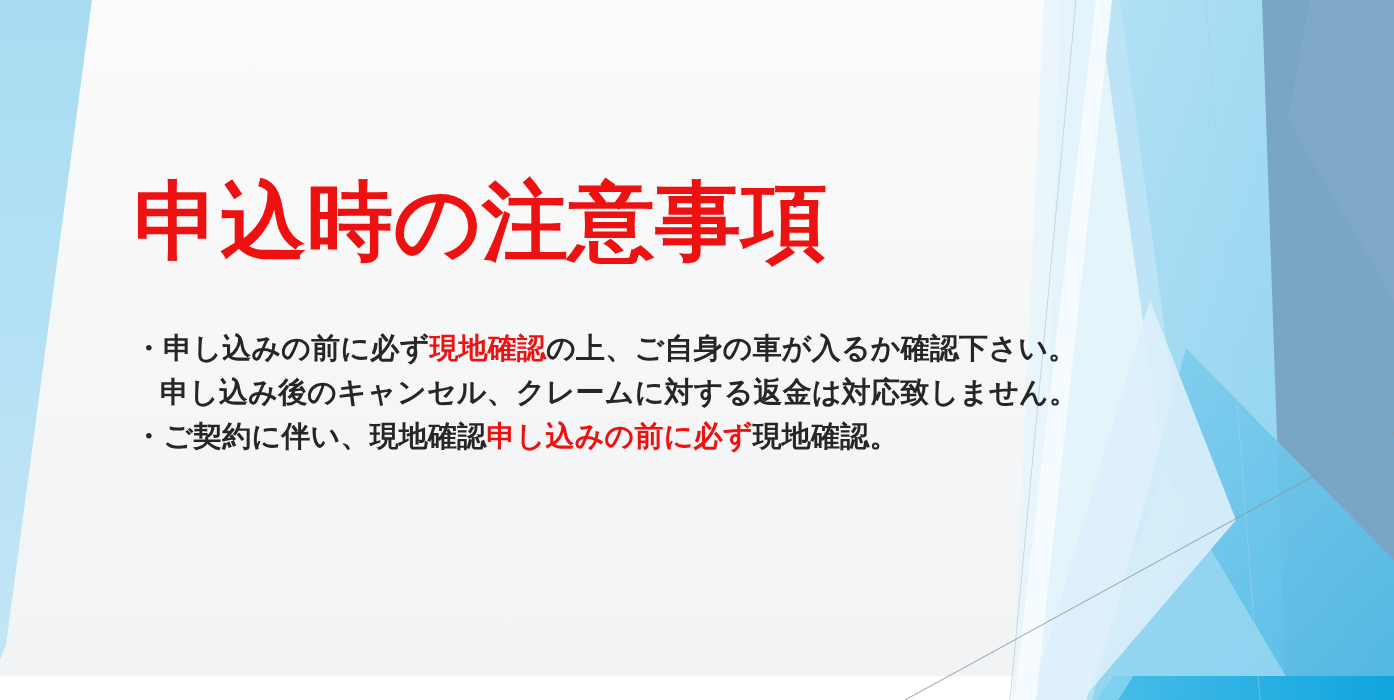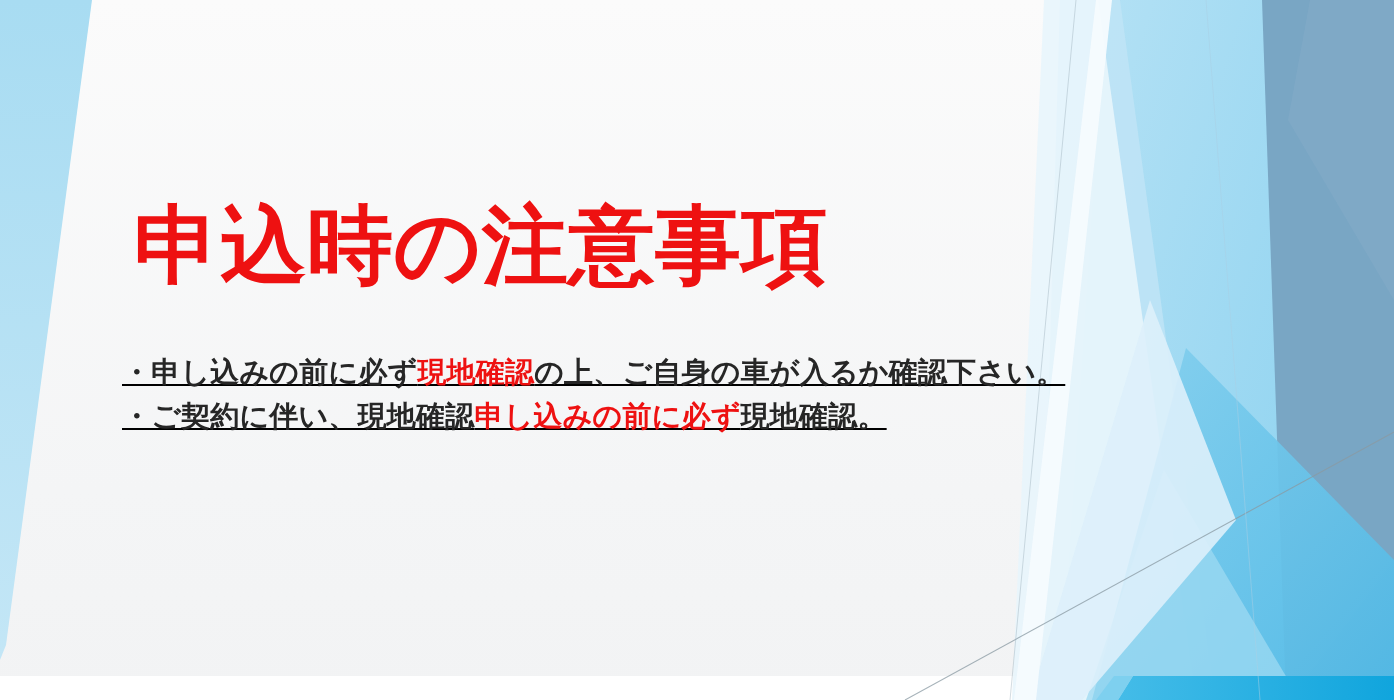--- a/index.html
+++ b/index.html
@@ -29,41 +29,39 @@
     display: block;
   }
 
   
   #content {
     position: absolute;
     left: 0;
     top: 0;
     width: 1394px;
     height: 630px;
-    margin-top: 24px;
   }
 
   #slide-title {
     position: absolute;
     left: 134px;
     top: 176px;
     font-size: 86px;
     line-height: 1.05;
     font-weight: bold;
     color: #ee1111;
     letter-spacing: 0.5px;
     white-space: nowrap;
   }
 
   #body-block {
     position: absolute;
-    left: 122px;
+    left: 134px;
     top: 326px;
     width: 1000px;
-    text-decoration: underline;
   }
 
   .body-line {
     font-size: 29px;
     line-height: 44px;
     font-weight: bold;
     color: #262626;
     white-space: nowrap;
     letter-spacing: 0.2px;
   }
@@ -149,17 +147,18 @@
 
     <line x1="1206" y1="0" x2="1260" y2="700" stroke="#a9cfe4" stroke-width="1" opacity="0.5"></line>
   </svg>
 
   <div id="content">
 
     <div id="slide-title">申込時の注意事項</div>
 
     <div id="body-block">
         <div class="body-line"><span>・申し込みの前に必ず</span><span class="hl-red">現地確認</span><span>の上、ご自身の車が入るか確認下さい。</span></div>
+        <div class="body-line indented"><span>申し込み後のキャンセル、クレームに対する返金は対応致しません。</span></div>
         <div class="body-line"><span>・ご契約に伴い、現地確認</span><span class="hl-red">申し込みの前に必ず</span><span>現地確認。</span></div>
       </div>
 
   </div>
 </div>
 
 </body></html>

